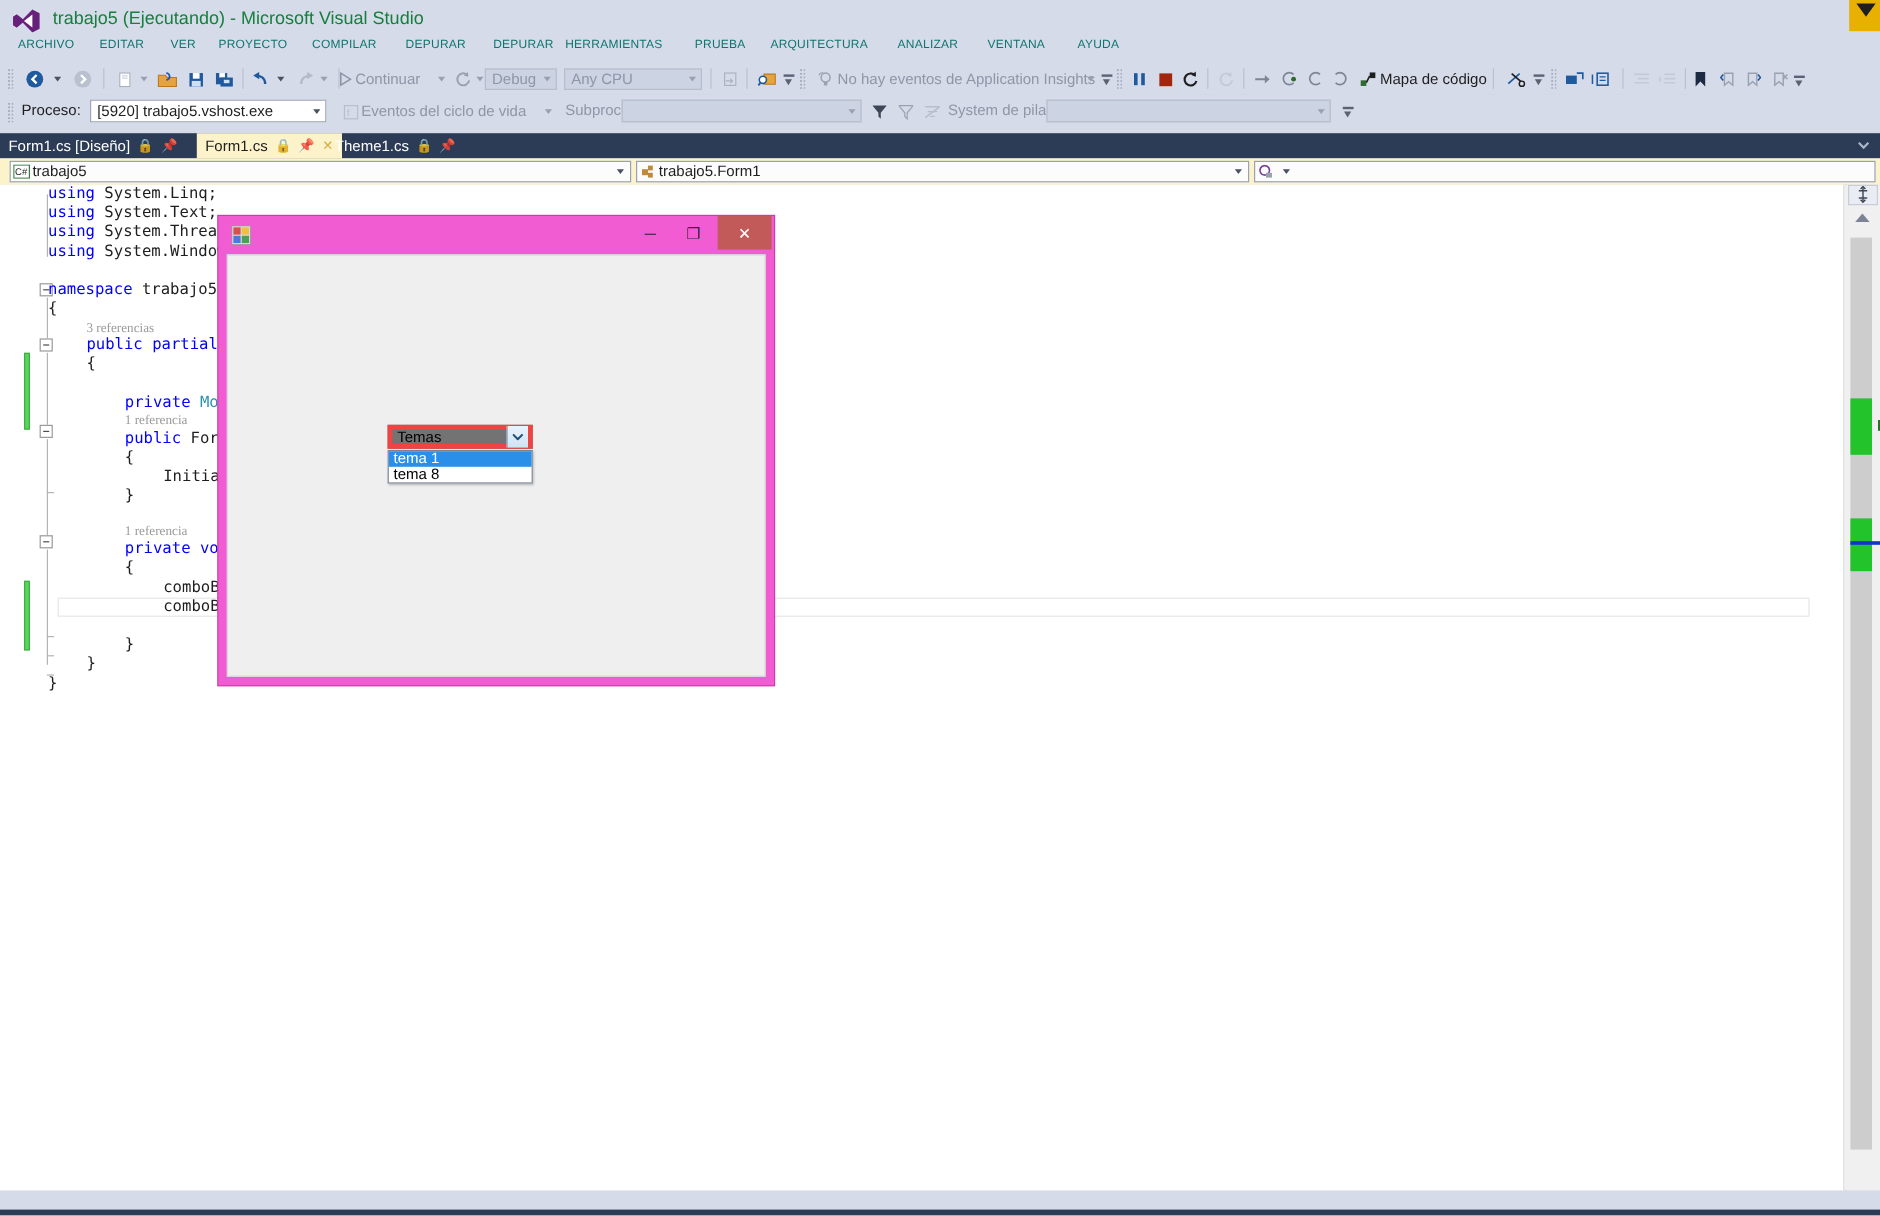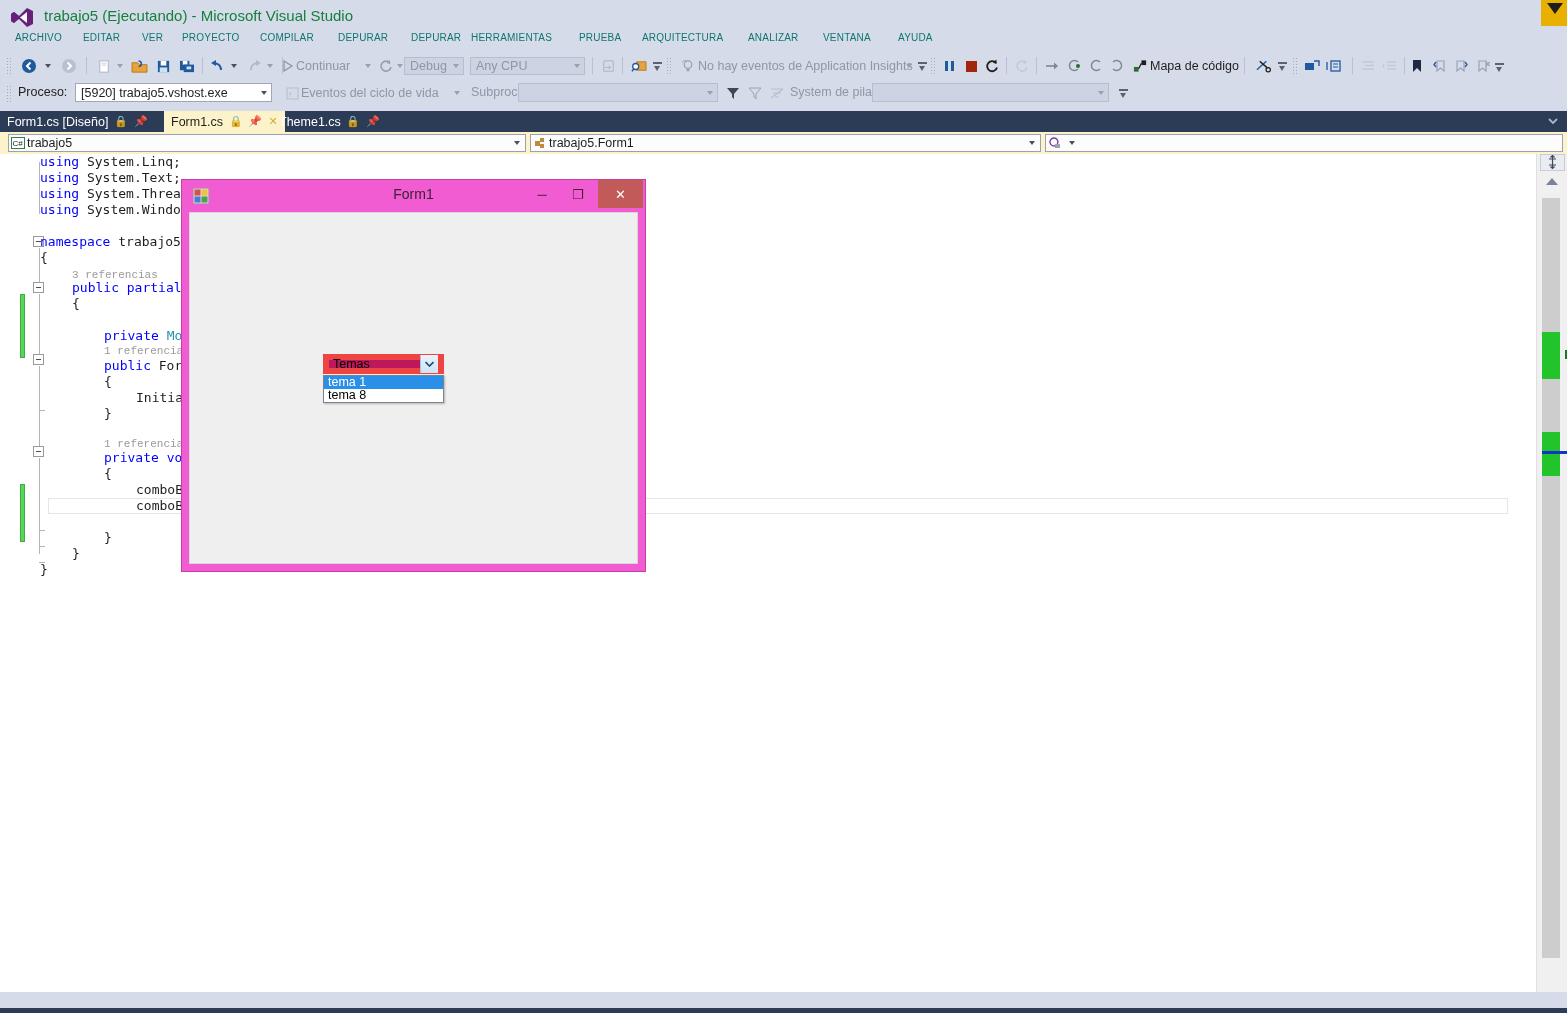--- a/index.html
+++ b/index.html
@@ -78,21 +78,21 @@
      box-sizing:border-box;}
   .obox:before{content:"";position:absolute;left:2px;top:4px;width:5px;height:1px;background:#4d4d4d;}
   .otick{position:absolute;width:5px;height:1px;background:#b4b4b4;}
 
   .code{position:absolute;left:40px;top:0;width:1460px;font-family:"DejaVu Sans Mono", monospace;
      font-size:13px;line-height:16px;white-space:pre;}
   .cl{position:absolute;left:0;white-space:pre;}
   .k{color:#0000ff;}
   .t{color:#2b91af;}
   .p{color:#1e1e1e;}
-  .ref{color:#9a9a9a;font-family:Liberation Mono, monospace;font-size:11px;margin-top:36px;}
+  .ref{color:#9a9a9a;font-family:Liberation Serif, serif;font-size:11px;margin-top:36px;}
   .curline{position:absolute;left:48px;width:1460px;height:16px;border:1px solid #e6e6e6;box-sizing:border-box;}
 
   
   .vscroll{position:absolute;right:0;top:154px;width:30px;height:838px;background:#f0f0f0;
      border-left:1px solid #e0e0e0;}
   .vs-split{position:absolute;left:3px;top:0;width:25px;height:17px;background:#e9ecf2;border:1px solid #c7ccd8;
      box-sizing:border-box;}
   .vs-up{position:absolute;left:9px;top:24px;width:0;height:0;border-left:6px solid transparent;
      border-right:6px solid transparent;border-bottom:7px solid #7b8396;}
   .vs-thumb{position:absolute;left:5px;top:44px;width:18px;height:760px;background:#cdcdcd;}
@@ -118,22 +118,22 @@
   .f1-title{position:absolute;left:0;top:0;width:463px;height:32px;}
   .f1-icon{position:absolute;left:11px;top:8px;width:16px;height:16px;}
   .f1-text{position:absolute;left:0;top:6px;width:463px;text-align:center;font-size:14px;color:#3a2030;}
   .f1-btn{position:absolute;top:0;height:28px;display:flex;align-items:center;justify-content:center;
      font-size:13px;color:#3a2030;cursor:default;}
   .f1-close{background:#c35a5a;color:#fff;}
   .f1-client{position:absolute;left:7px;top:32px;width:449px;height:352px;background:#efefef;
      border:1px solid #d8d8d8;box-sizing:border-box;}
 
   
-  .cbx{position:absolute;left:323px;top:354px;width:121px;height:20px;background:#be185d;
-     border:6px solid #ef4444;box-sizing:border-box;display:flex;align-items:center;}
+  .cbx{position:absolute;left:323px;top:354px;width:121px;height:20px;background:#737373;
+     border:4px solid #ef4444;box-sizing:border-box;display:flex;align-items:center;}
   .cbx .cbt{flex:1;font-size:12.5px;padding-left:4px;color:#000;}
   .cbx .cbb{width:17px;height:18px;background:linear-gradient(#eaf3fb,#cfe3f5);
      border-left:1px solid #a9c2d8;display:flex;align-items:center;justify-content:center;}
   .cbx-list{position:absolute;left:323px;top:375px;width:121px;height:28px;background:#fff;
      border:1px solid #7b8491;box-sizing:border-box;box-shadow:1px 1px 2px rgba(0,0,0,.25);}
   .cbx-item{height:13px;line-height:13px;font-size:12.5px;padding-left:4px;color:#000;cursor:default;}
   .cbx-item.sel{background:#2a8fe8;color:#fff;}
 </style>
 </head>
 <body>
@@ -588,21 +588,20 @@
 
   <div class="form1">
     <div class="f1-title">
       <svg class="f1-icon" viewBox="0 0 16 16">
         <rect x="0" y="0" width="16" height="16" fill="#d8d8d8" stroke="#8a8a8a"></rect>
         <rect x="1.5" y="1.5" width="6" height="6" fill="#d94f4f"></rect>
         <rect x="8.5" y="1.5" width="6" height="6" fill="#f0c040"></rect>
         <rect x="1.5" y="8.5" width="6" height="6" fill="#4f78d9"></rect>
         <rect x="8.5" y="8.5" width="6" height="6" fill="#4f9f4f"></rect>
       </svg>
-      <div class="f1-text">Form1</div>
       <div class="f1-btn" style="left:345px;width:30px">
         <span>─</span>
       </div>
       <div class="f1-btn" style="left:381px;width:30px">
         <span>❐</span>
       </div>
       <div class="f1-btn f1-close" style="left:416px;width:45px">
         <span>✕</span>
       </div>
     </div>

